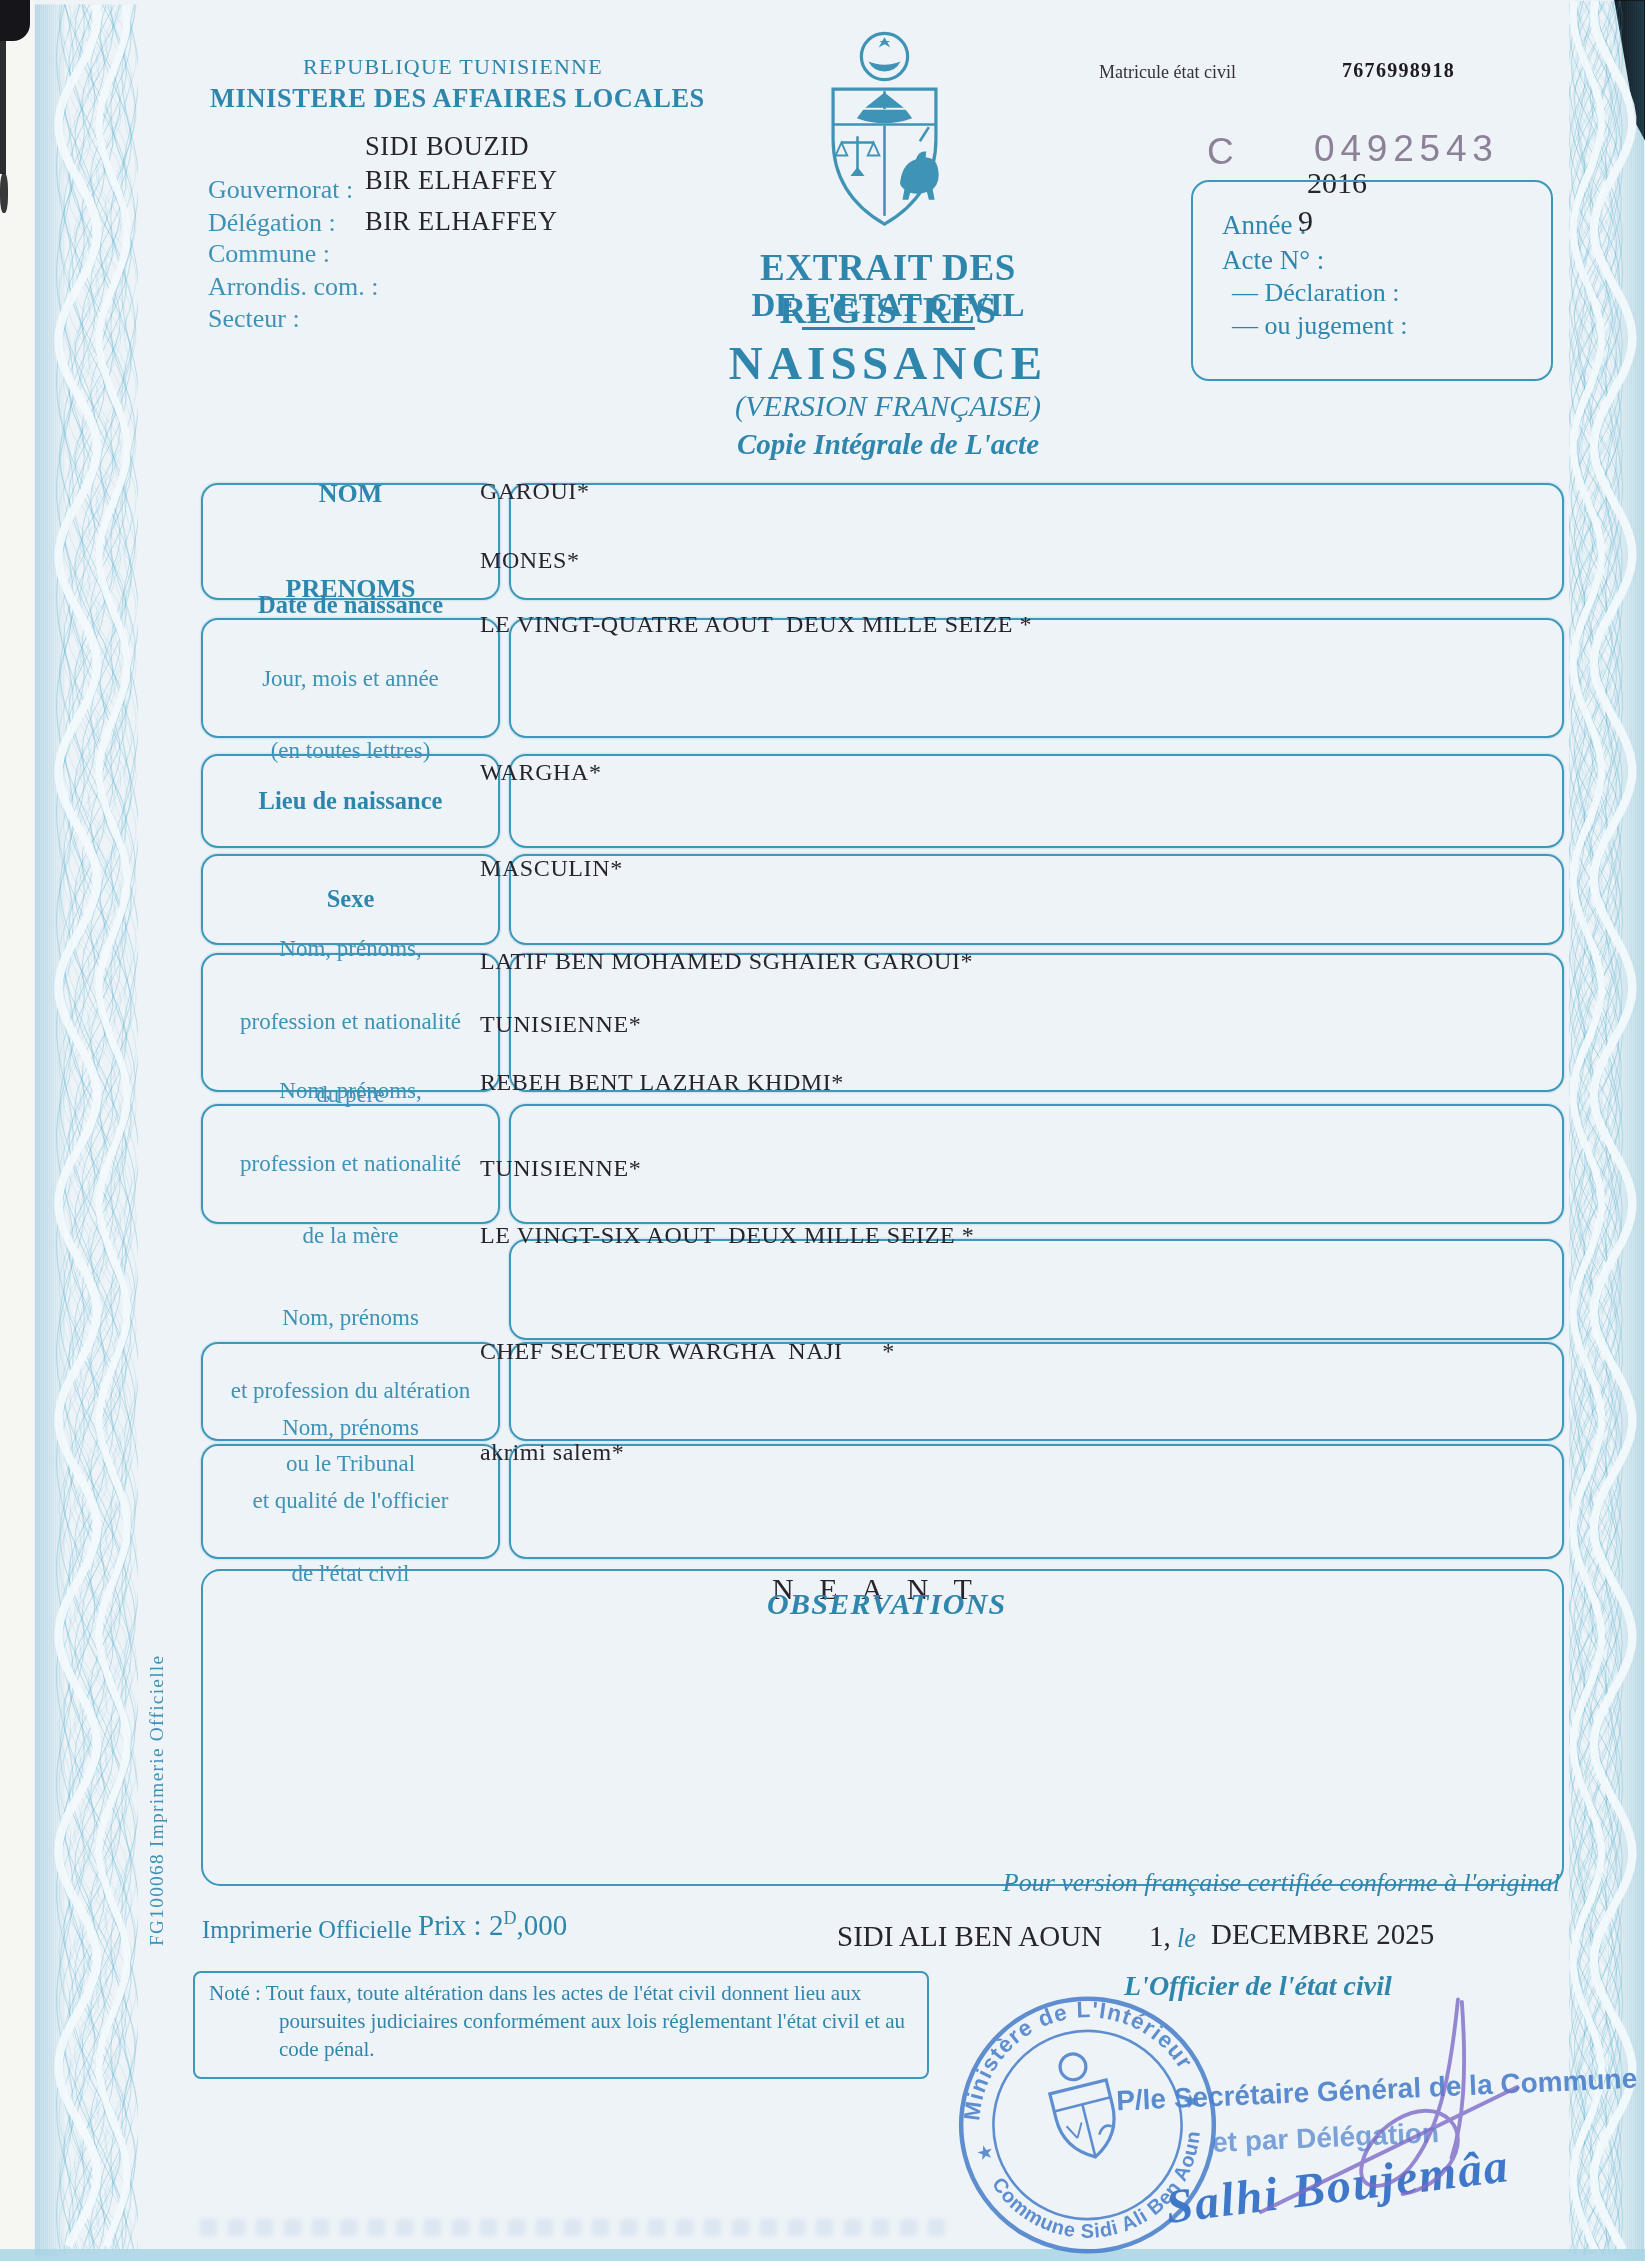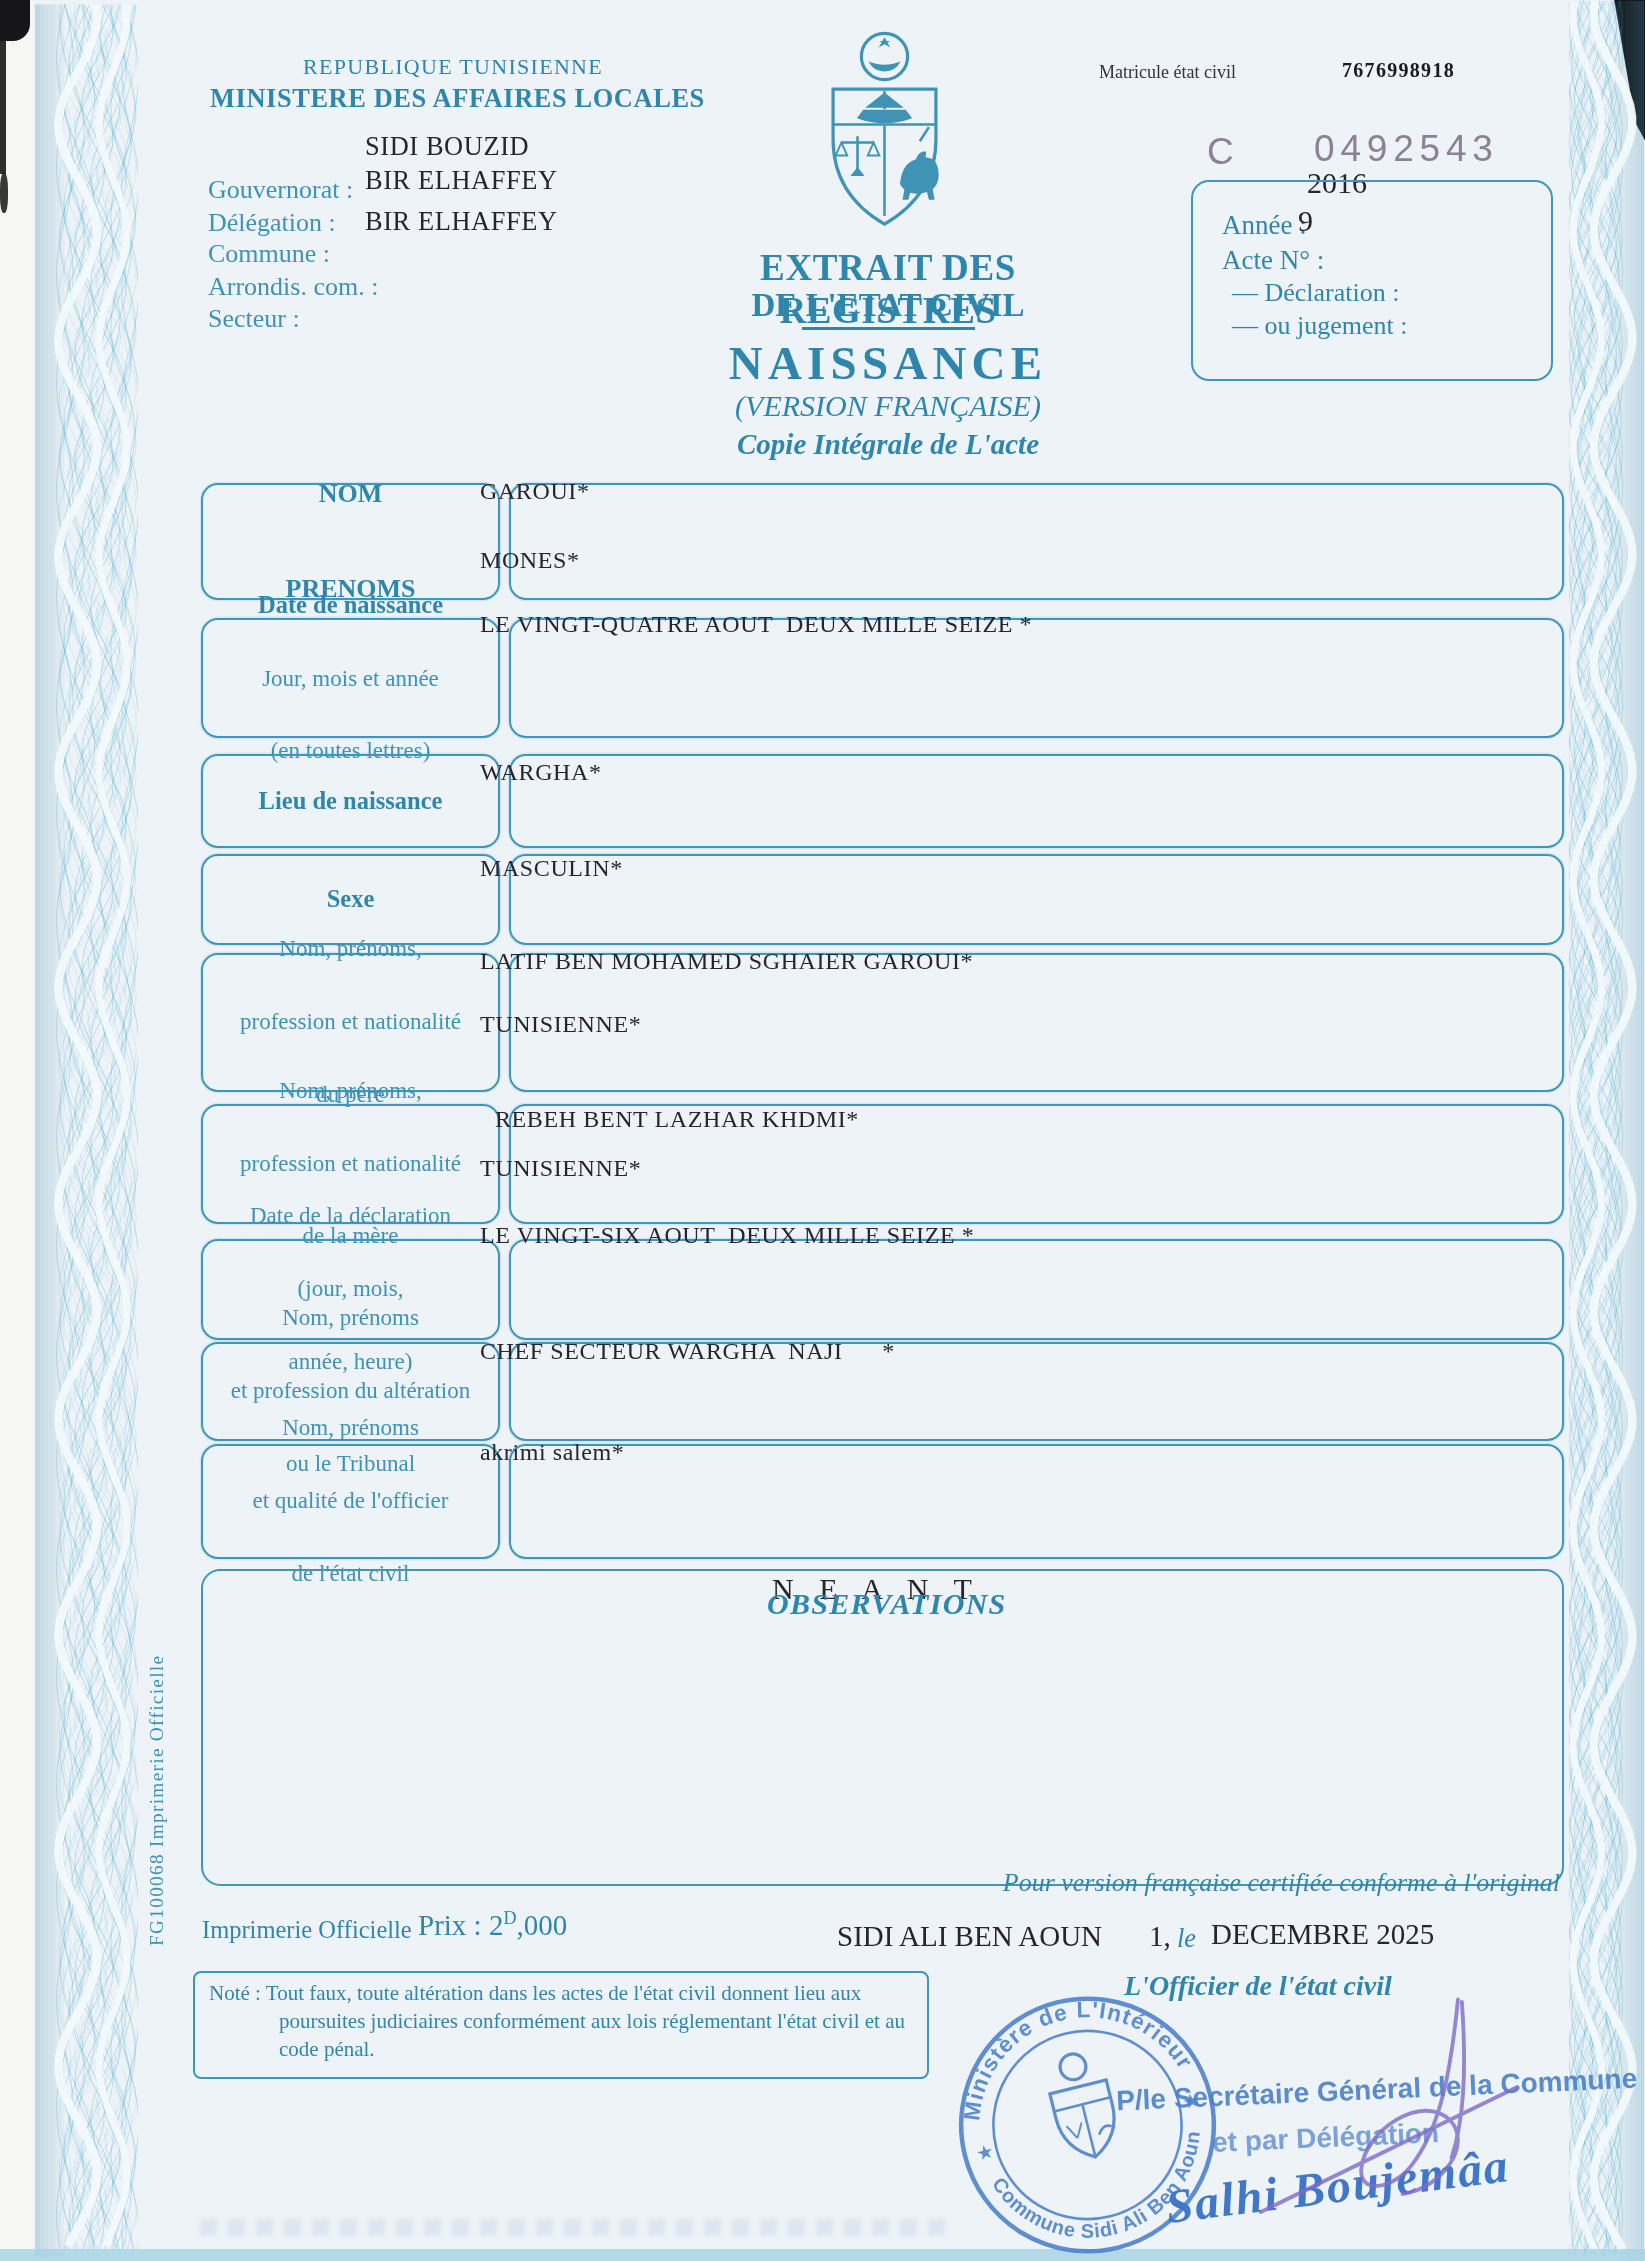--- a/index.html
+++ b/index.html
@@ -260,28 +260,23 @@
   <div class="cell valbox" style="top:953px;height:135px;"></div>
   <div class="val" style="left:480px;top:948px;">LATIF BEN MOHAMED SGHAIER GAROUI*</div>
   <div class="val" style="left:480px;top:1011px;">TUNISIENNE*</div>
 
   <div class="cell lblbox" style="top:1104px;height:116px;">
     <div class="lline">Nom, prénoms,</div>
     <div class="lline">profession et nationalité</div>
     <div class="lline">de la mère</div>
   </div>
   <div class="cell valbox" style="top:1104px;height:116px;"></div>
-  <div class="val" style="left:480px;top:1106px;margin-left:15px;">REBEH BENT LAZHAR KHDMI*</div>
+  <div class="val" style="left:480px;top:1069px;">REBEH BENT LAZHAR KHDMI*</div>
   <div class="val" style="left:480px;top:1155px;">TUNISIENNE*</div>
 
-  <div class="cell lblbox" style="top:1239px;height:97px;">
-    <div class="lline">Date de la déclaration</div>
-    <div class="lline">(jour, mois,</div>
-    <div class="lline">année, heure)</div>
-  </div>
   <div class="cell valbox" style="top:1239px;height:97px;"></div>
   <div class="val" style="left:480px;top:1222px;">LE VINGT-SIX AOUT  DEUX MILLE SEIZE *</div>
 
   <div class="cell lblbox" style="top:1342px;height:95px;">
     <div class="lline">Nom, prénoms</div>
     <div class="lline">et profession du altération</div>
     <div class="lline">ou le Tribunal</div>
   </div>
   <div class="cell valbox" style="top:1342px;height:95px;"></div>
   <div class="val" style="left:480px;top:1338px;">CHEF SECTEUR WARGHA  NAJI      *</div>

